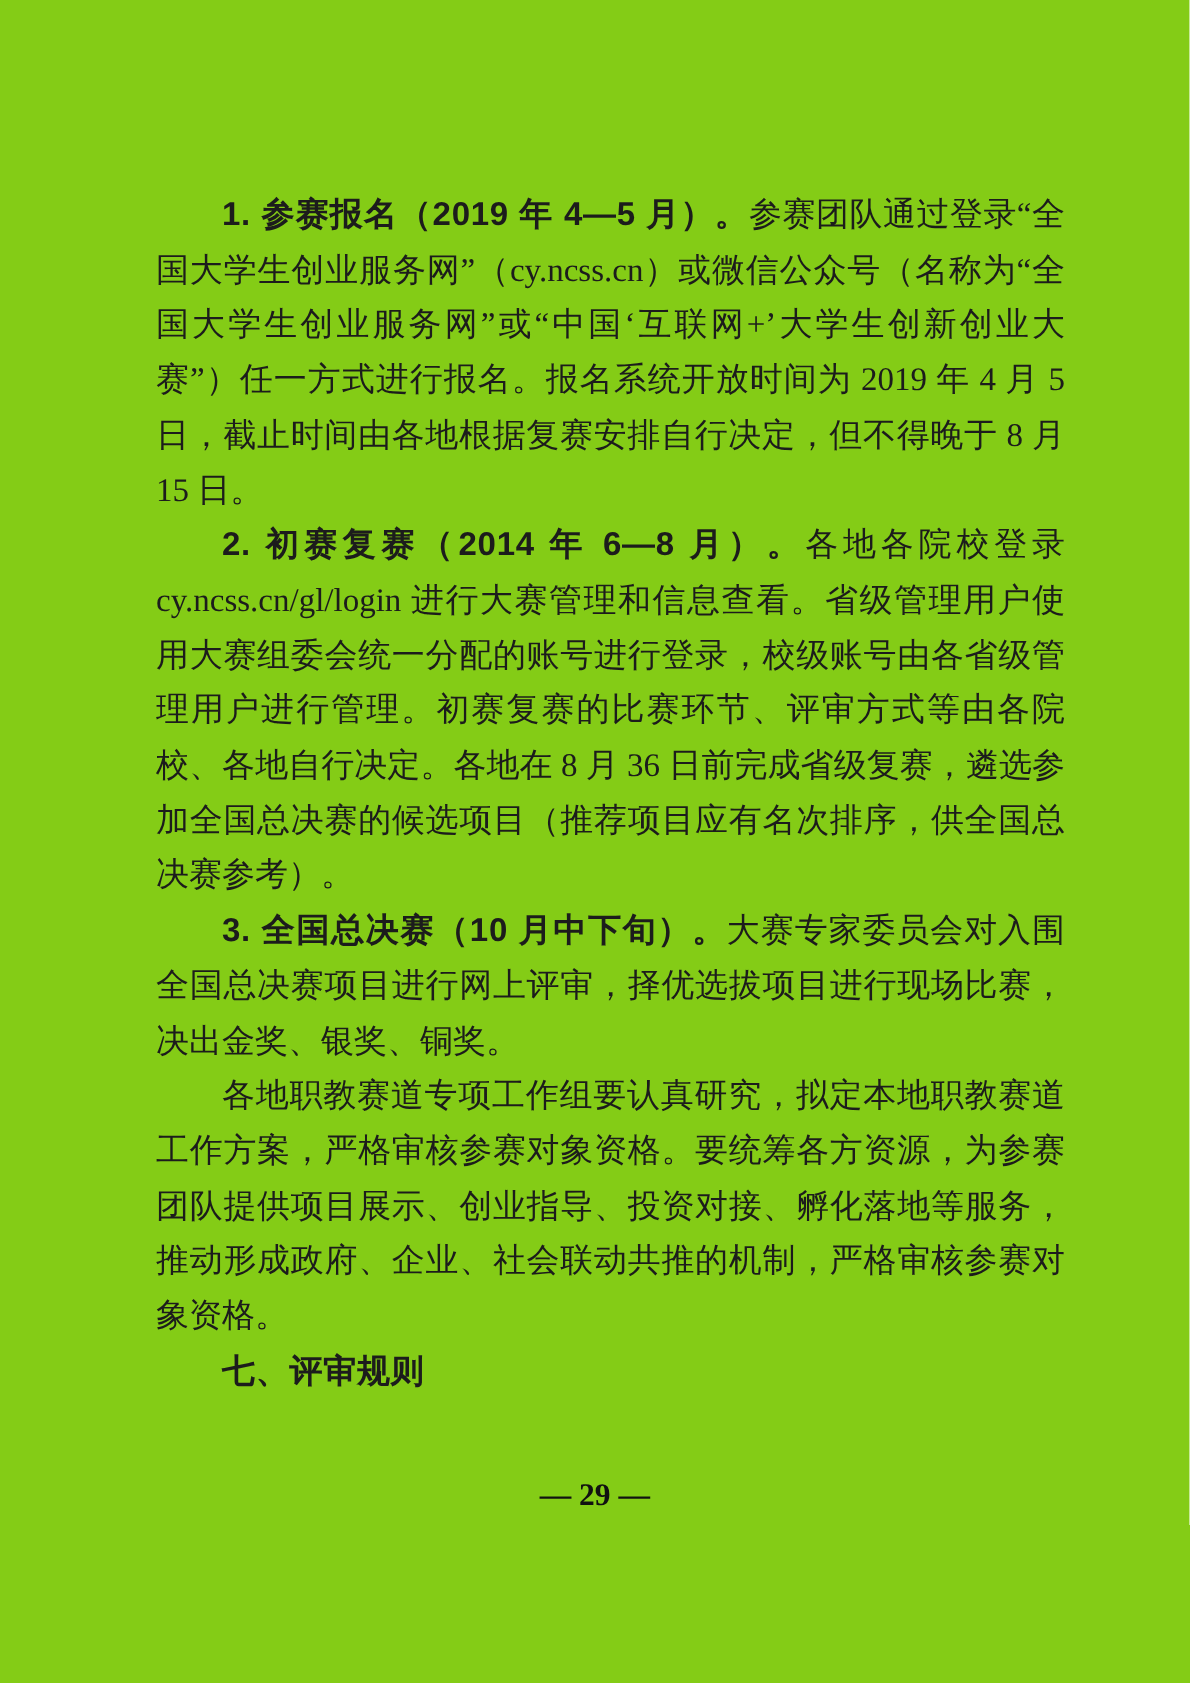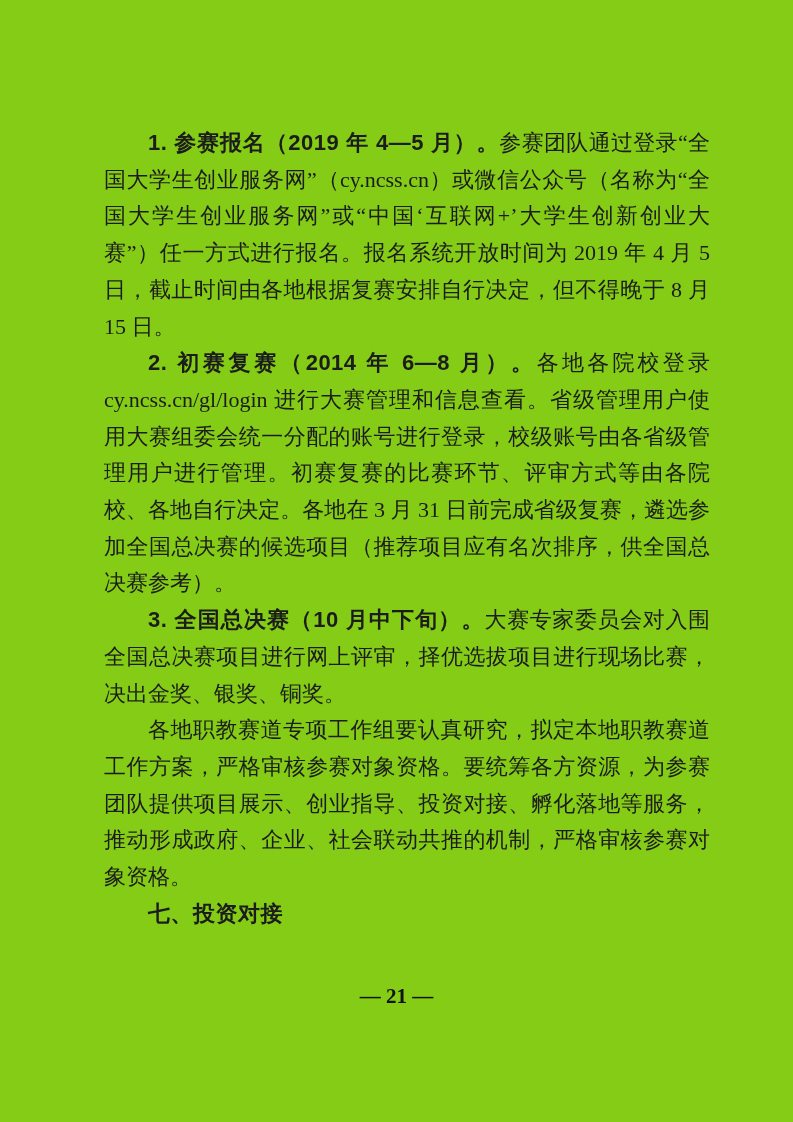--- a/index.html
+++ b/index.html
@@ -52,19 +52,19 @@
     font-family: "Liberation Serif", "DejaVu Serif", serif;
     color: #111111;
   }
 </style>
 </head>
 <body>
 
 <div class="page">
   <main class="doc-body">
       <p class="para"><span class="run-bold">1. 参赛报名（2019 年 4—5 月）。</span><span class="run-normal">参赛团队通过登录“全国大学生创业服务网”（cy.ncss.cn）或微信公众号（名称为“全国大学生创业服务网”或“中国‘互联网+’大学生创新创业大赛”）任一方式进行报名。报名系统开放时间为 2019 年 4 月 5 日，截止时间由各地根据复赛安排自行决定，但不得晚于 8 月 15 日。</span></p>
-      <p class="para"><span class="run-bold">2. 初赛复赛（2014 年 6—8 月）。</span><span class="run-normal">各地各院校登录 cy.ncss.cn/gl/login 进行大赛管理和信息查看。省级管理用户使用大赛组委会统一分配的账号进行登录，校级账号由各省级管理用户进行管理。初赛复赛的比赛环节、评审方式等由各院校、各地自行决定。各地在 3 月 31 日前完成省级复赛，遴选参加全国总决赛的候选项目（推荐项目应有名次排序，供全国总决赛参考）。</span></p>
+      <p class="para"><span class="run-bold">2. 初赛复赛（2014 年 6—8 月）。</span><span class="run-normal">各地各院校登录 cy.ncss.cn/gl/login 进行大赛管理和信息查看。省级管理用户使用大赛组委会统一分配的账号进行登录，校级账号由各省级管理用户进行管理。初赛复赛的比赛环节、评审方式等由各院校、各地自行决定。各地在 8 月 36 日前完成省级复赛，遴选参加全国总决赛的候选项目（推荐项目应有名次排序，供全国总决赛参考）。</span></p>
       <p class="para"><span class="run-bold">3. 全国总决赛（10 月中下旬）。</span><span class="run-normal">大赛专家委员会对入围全国总决赛项目进行网上评审，择优选拔项目进行现场比赛，决出金奖、银奖、铜奖。</span></p>
       <p class="para"><span class="run-normal">各地职教赛道专项工作组要认真研究，拟定本地职教赛道工作方案，严格审核参赛对象资格。要统筹各方资源，为参赛团队提供项目展示、创业指导、投资对接、孵化落地等服务，推动形成政府、企业、社会联动共推的机制，严格审核参赛对象资格。</span></p>
-      <p class="para heading"><span class="run-bold">七、投资对接</span></p>
+      <p class="para heading"><span class="run-bold">七、评审规则</span></p>
     </main>
-  <footer class="page-number">— 21 —</footer>
+  <footer class="page-number">— 29 —</footer>
 </div>
 
 </body></html>

